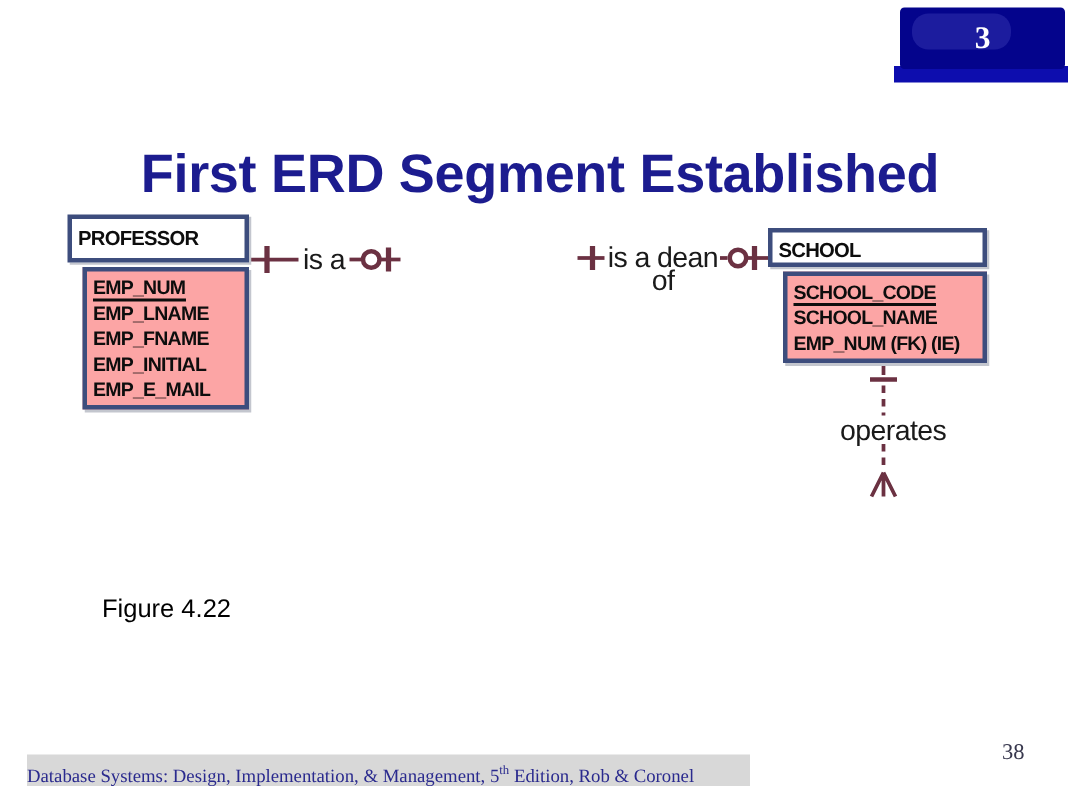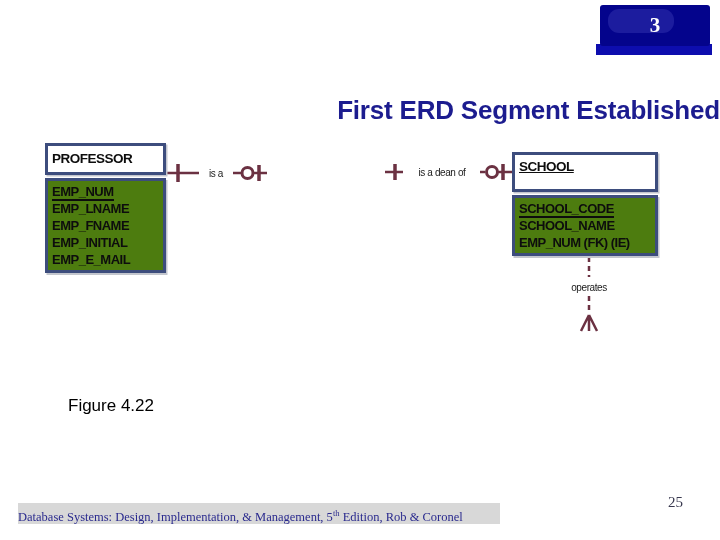--- a/index.html
+++ b/index.html
@@ -15,54 +15,54 @@
   body{font-family:"Liberation Sans",sans-serif;}
   .slide{position:relative;width:720px;height:540px;background:#ffffff;overflow:hidden;}
 
   
   .slidenum-strip{position:absolute;left:596px;top:44px;width:116px;height:11px;background:#0d0dae;}
   .slidenum-box{position:absolute;left:600px;top:5px;width:110px;height:41px;background:var(--slide-number-bg,#04048c);border-radius:3px;}
   .slidenum-inner{position:absolute;left:8px;top:4px;width:66px;height:24px;background:#1c1c9e;border-radius:11px;}
   .slidenum-text{position:absolute;left:0;top:0;width:100%;height:41px;line-height:41px;text-align:center;
     color:#ffffff;font-family:"Liberation Serif",serif;font-weight:bold;font-size:21px;}
 
-  .title{position:absolute;left:0;top:95px;width:720px;text-align:right;
-    color:var(--title-color,#1c1c8f);font-size:26px;font-weight:bold;letter-spacing:-0.2px;}
+  .title{position:absolute;left:0;top:95px;width:720px;text-align:center;
+    color:var(--title-color,#1c1c8f);font-size:36px;font-weight:bold;letter-spacing:-0.2px;}
 
   
   .entity{position:absolute;}
   .ent-header{border:3px solid var(--entity-border,#3d4d7d);background:#fff;
     font-size:13.5px;font-weight:bold;letter-spacing:-0.5px;color:#0d0d0d;
     padding-left:4px;box-shadow:1.5px 1.5px 0 #c3c6ce;}
-  .ent-attrs{border:3px solid var(--entity-border,#3d4d7d);background:#4d7c0f;margin-top:3px;
+  .ent-attrs{border:3px solid var(--entity-border,#3d4d7d);background:#fca5a5;margin-top:3px;
     font-size:13px;font-weight:bold;letter-spacing:-0.5px;color:#0d0d0d;
-    padding-left:4px;box-shadow:1.5px 2px 0 #c3c6ce;}
+    padding-left:4px;box-shadow:1.5px 2px 0 #c3c6ce;margin-left:10px;}
   .entity.employee .ent-header{height:32px;line-height:26px;}
   .entity.employee .ent-attrs .attr{line-height:17px;height:17px;}
   .entity.professor .ent-header{height:30px;line-height:24px;}
   .entity.professor .ent-attrs .attr{line-height:18px;height:18px;}
-  .entity.school .ent-header{height:40px;line-height:24px;text-decoration:underline;}
+  .entity.school .ent-header{height:26px;line-height:24px;}
   .entity.school .ent-attrs .attr{line-height:17px;height:17px;}
   .entity.department .ent-header{height:26px;line-height:20px;}
   .entity.department .ent-attrs .attr{line-height:18px;height:18px;}
   .ent-attrs{padding-top:2px;padding-bottom:2px;}
   .pk{display:inline-block;border-bottom:2px solid #0d0d0d;line-height:14px;}
 
   
   .cw{position:absolute;width:0;height:0;}
   .cw.tl{top:0;left:0;border-top:9px solid var(--entity-border,#3d4d7d);border-right:9px solid transparent;}
   .cw.tr{top:0;right:0;border-top:9px solid var(--entity-border,#3d4d7d);border-left:9px solid transparent;}
   .cw.bl{bottom:0;left:0;border-bottom:9px solid var(--entity-border,#3d4d7d);border-right:9px solid transparent;}
   .cw.br{bottom:0;right:0;border-bottom:9px solid var(--entity-border,#3d4d7d);border-left:9px solid transparent;}
 
   
   .rel-overlay{position:absolute;left:0;top:0;width:720px;height:540px;pointer-events:none;}
   .rel-overlay line,.rel-overlay path{stroke:var(--relationship,#6b3142);fill:none;}
   .rel-overlay circle{stroke:var(--relationship,#6b3142);fill:#ffffff;}
-  .rel-label{position:absolute;font-size:10px;letter-spacing:-0.4px;color:#1a1a1a;background:#fff;
+  .rel-label{position:absolute;font-size:19px;letter-spacing:-0.4px;color:#1a1a1a;background:#fff;
     text-align:center;line-height:15px;}
 
   .figure-caption{position:absolute;left:68px;top:396px;font-size:17px;color:#000000;}
 
   .footer-bar{position:absolute;left:18px;top:503px;width:482px;height:21px;background:var(--footer-bg,#d8d8d8);
     font-family:"Liberation Serif",serif;font-size:12.5px;color:var(--footer-text,#2a2a8e);
     line-height:21px;white-space:nowrap;}
   .footer-bar sup{font-size:8.5px;}
   .page-number{position:absolute;left:668px;top:494px;font-family:"Liberation Serif",serif;
     font-size:15px;color:#38384e;}
@@ -131,15 +131,15 @@
   </div>
 
 
   <div class="rel-label" style="left:199px;top:166px;width:34px;">is a</div>
   <div class="rel-label" style="left:404px;top:165px;width:76px;">is a dean of</div>
   <div class="rel-label" style="left:560px;top:280px;width:58px;text-align:center;">operates</div>
 
   <div class="figure-caption">Figure 4.22</div>
 
   <div class="footer-bar"><span>Database Systems: Design, Implementation, &amp; Management, 5</span><sup>th</sup><span> Edition, Rob &amp; Coronel</span></div>
-  <div class="page-number">25</div>
+  <div class="page-number">38</div>
 
 </div>
 
 </body></html>

